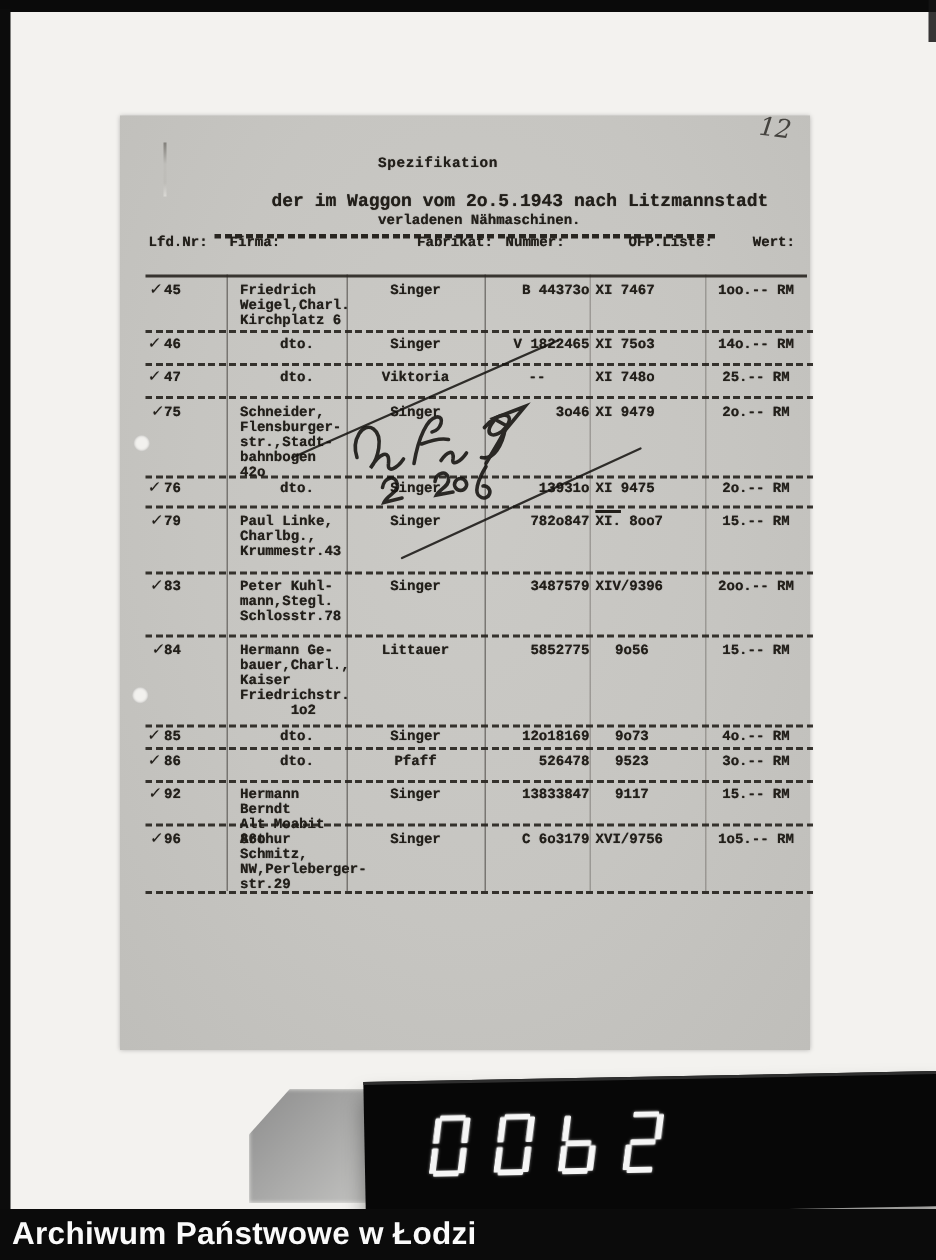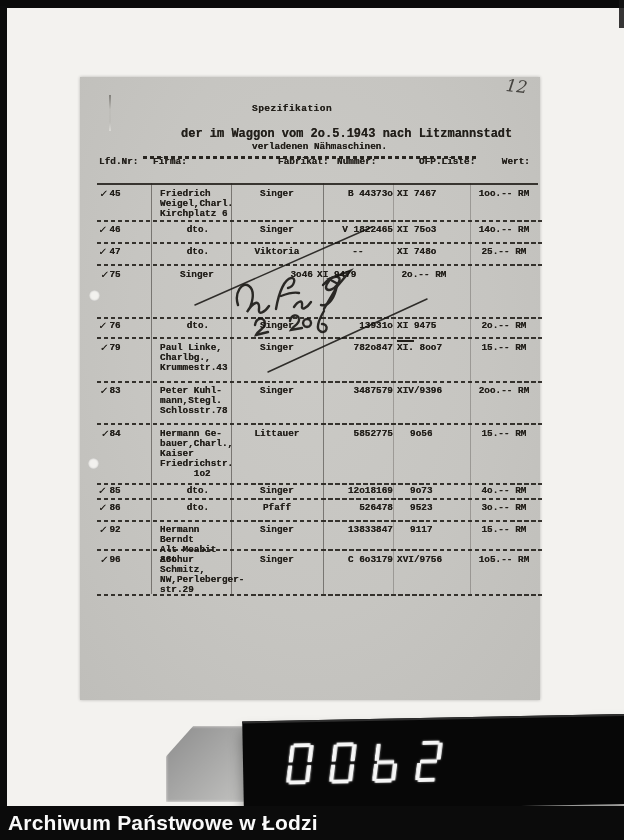--- a/index.html
+++ b/index.html
@@ -141,20 +141,24 @@
             <div class="c-fab">Viktoria</div>
             <div class="c-num dash">--</div>
             <div class="c-ofp">XI 748o</div>
             <div class="c-wert">25.-- RM</div>
           </div>
           <div class="row" style="height: 53px; padding-top: 4px;">
             <div class="c-lfd">
               <span class="chk">✓</span>
               <span>75</span>
             </div>
+            <div class="c-firma">Schneider,
+Flensburger-
+str.,Stadt-
+bahnbogen 42o</div>
             <div class="c-fab">Singer</div>
             <div class="c-num">3o46</div>
             <div class="c-ofp">XI 9479</div>
             <div class="c-wert">2o.-- RM</div>
           </div>
           <div class="row" style="height: 20px; padding-top: 2px;">
             <div class="c-lfd">
               <span class="chk">✓</span>
               <span>76</span>
             </div>

